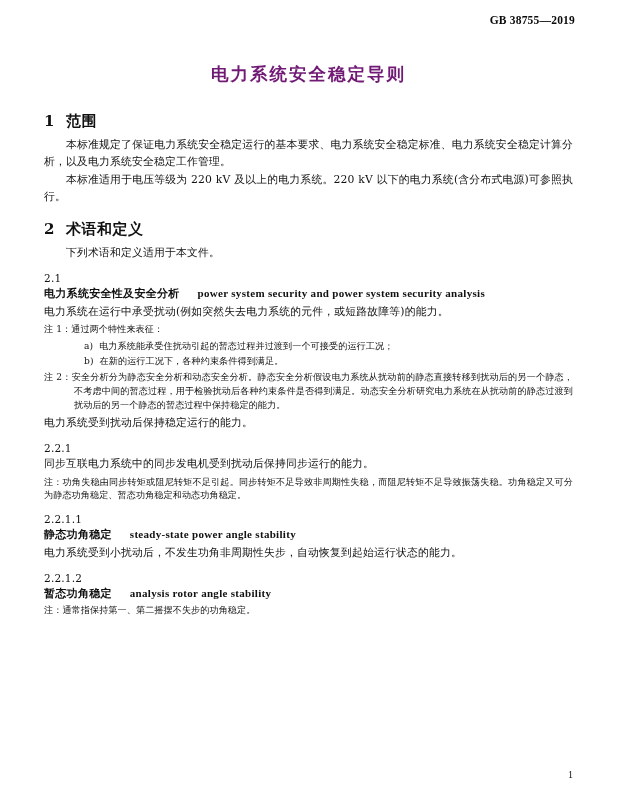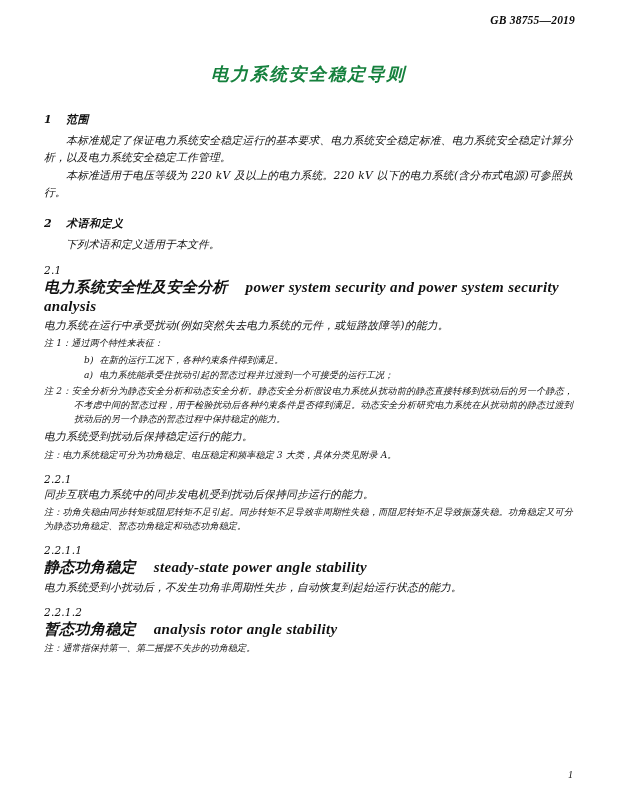--- a/index.html
+++ b/index.html
@@ -14,21 +14,20 @@
     color: #111111;
     position: relative;
     overflow: hidden;
   }
   .page {
     position: relative;
     width: 617px;
     height: 800px;
     padding: 11px;
     box-sizing: border-box;
-    font-style: italic;
   }
   .header {
     position: absolute;
     top: 14px;
     right: 42px;
     font-family: "Liberation Serif", "DejaVu Serif", serif;
     font-weight: bold;
     font-size: 11.5px;
     letter-spacing: 0.2px;
     color: #0b0b0b;
@@ -40,42 +39,42 @@
     top: 50px;
   }
   .doc-title {
     text-align: center;
     font-size: 17.5px;
     font-weight: bold;
     letter-spacing: 2px;
     margin-top: 12px;
     margin-bottom: 26px;
     font-family: "DejaVu Serif", "Liberation Serif", serif;
-    color: #15803d;
+    color: #701a75;
   }
   .clause-head {
-    font-size: 11px;
+    font-size: 15px;
     font-weight: bold;
     margin-top: 14px;
     margin-bottom: 6px;
     letter-spacing: 0.5px;
   }
   .clause-head .num {
     display: inline-block;
     min-width: 22px;
   }
   .num-only {
     font-size: 10.5px;
     font-weight: normal;
     margin-top: 10px;
     margin-bottom: 1px;
     letter-spacing: 0.2px;
   }
   .term {
-    font-size: 15px;
+    font-size: 11px;
     font-weight: bold;
     margin: 2px 0 3px 0;
     letter-spacing: 0.3px;
   }
   .term .cn {
     margin-right: 18px;
   }
   .term .en {
     font-family: "Liberation Serif", "DejaVu Serif", serif;
     font-weight: bold;
@@ -138,26 +137,25 @@
       <span class="num">2</span><span>术语和定义</span>
     </div>
     <p class="body indent">下列术语和定义适用于本文件。</p>
 
     <div class="num-only">2.1</div>
     <div class="term">
       <span class="cn">电力系统安全性及安全分析</span><span class="en">power system security and power system security analysis</span>
     </div>
     <p class="body">电力系统在运行中承受扰动(例如突然失去电力系统的元件，或短路故障等)的能力。</p>
     <p class="note note-hang"><span>注 1：</span><span>通过两个特性来表征：</span></p>
+    <p class="note-sub"><span>a)</span>&nbsp;&nbsp;<span>电力系统能承受住扰动引起的暂态过程并过渡到一个可接受的运行工况；</span></p>
     <p class="note-sub"><span>b)</span>&nbsp;&nbsp;<span>在新的运行工况下，各种约束条件得到满足。</span></p>
-    <p class="note-sub"><span>a)</span>&nbsp;&nbsp;<span>电力系统能承受住扰动引起的暂态过程并过渡到一个可接受的运行工况；</span></p>
     <p class="note note-hang"><span>注 2：</span><span>安全分析分为静态安全分析和动态安全分析。静态安全分析假设电力系统从扰动前的静态直接转移到扰动后的另一个静态，不考虑中间的暂态过程，用于检验扰动后各种约束条件是否得到满足。动态安全分析研究电力系统在从扰动前的静态过渡到扰动后的另一个静态的暂态过程中保持稳定的能力。</span></p>
 
     <p class="body">电力系统受到扰动后保持稳定运行的能力。</p>
-    <p class="note">注：电力系统稳定可分为功角稳定、电压稳定和频率稳定 3 大类，具体分类见附录 A。</p>
 
     <div class="num-only">2.2.1</div>
     <p class="body">同步互联电力系统中的同步发电机受到扰动后保持同步运行的能力。</p>
     <p class="note">注：功角失稳由同步转矩或阻尼转矩不足引起。同步转矩不足导致非周期性失稳，而阻尼转矩不足导致振荡失稳。功角稳定又可分为静态功角稳定、暂态功角稳定和动态功角稳定。</p>
 
     <div class="num-only">2.2.1.1</div>
     <div class="term">
       <span class="cn">静态功角稳定</span><span class="en">steady-state power angle stability</span>
     </div>
     <p class="body">电力系统受到小扰动后，不发生功角非周期性失步，自动恢复到起始运行状态的能力。</p>

